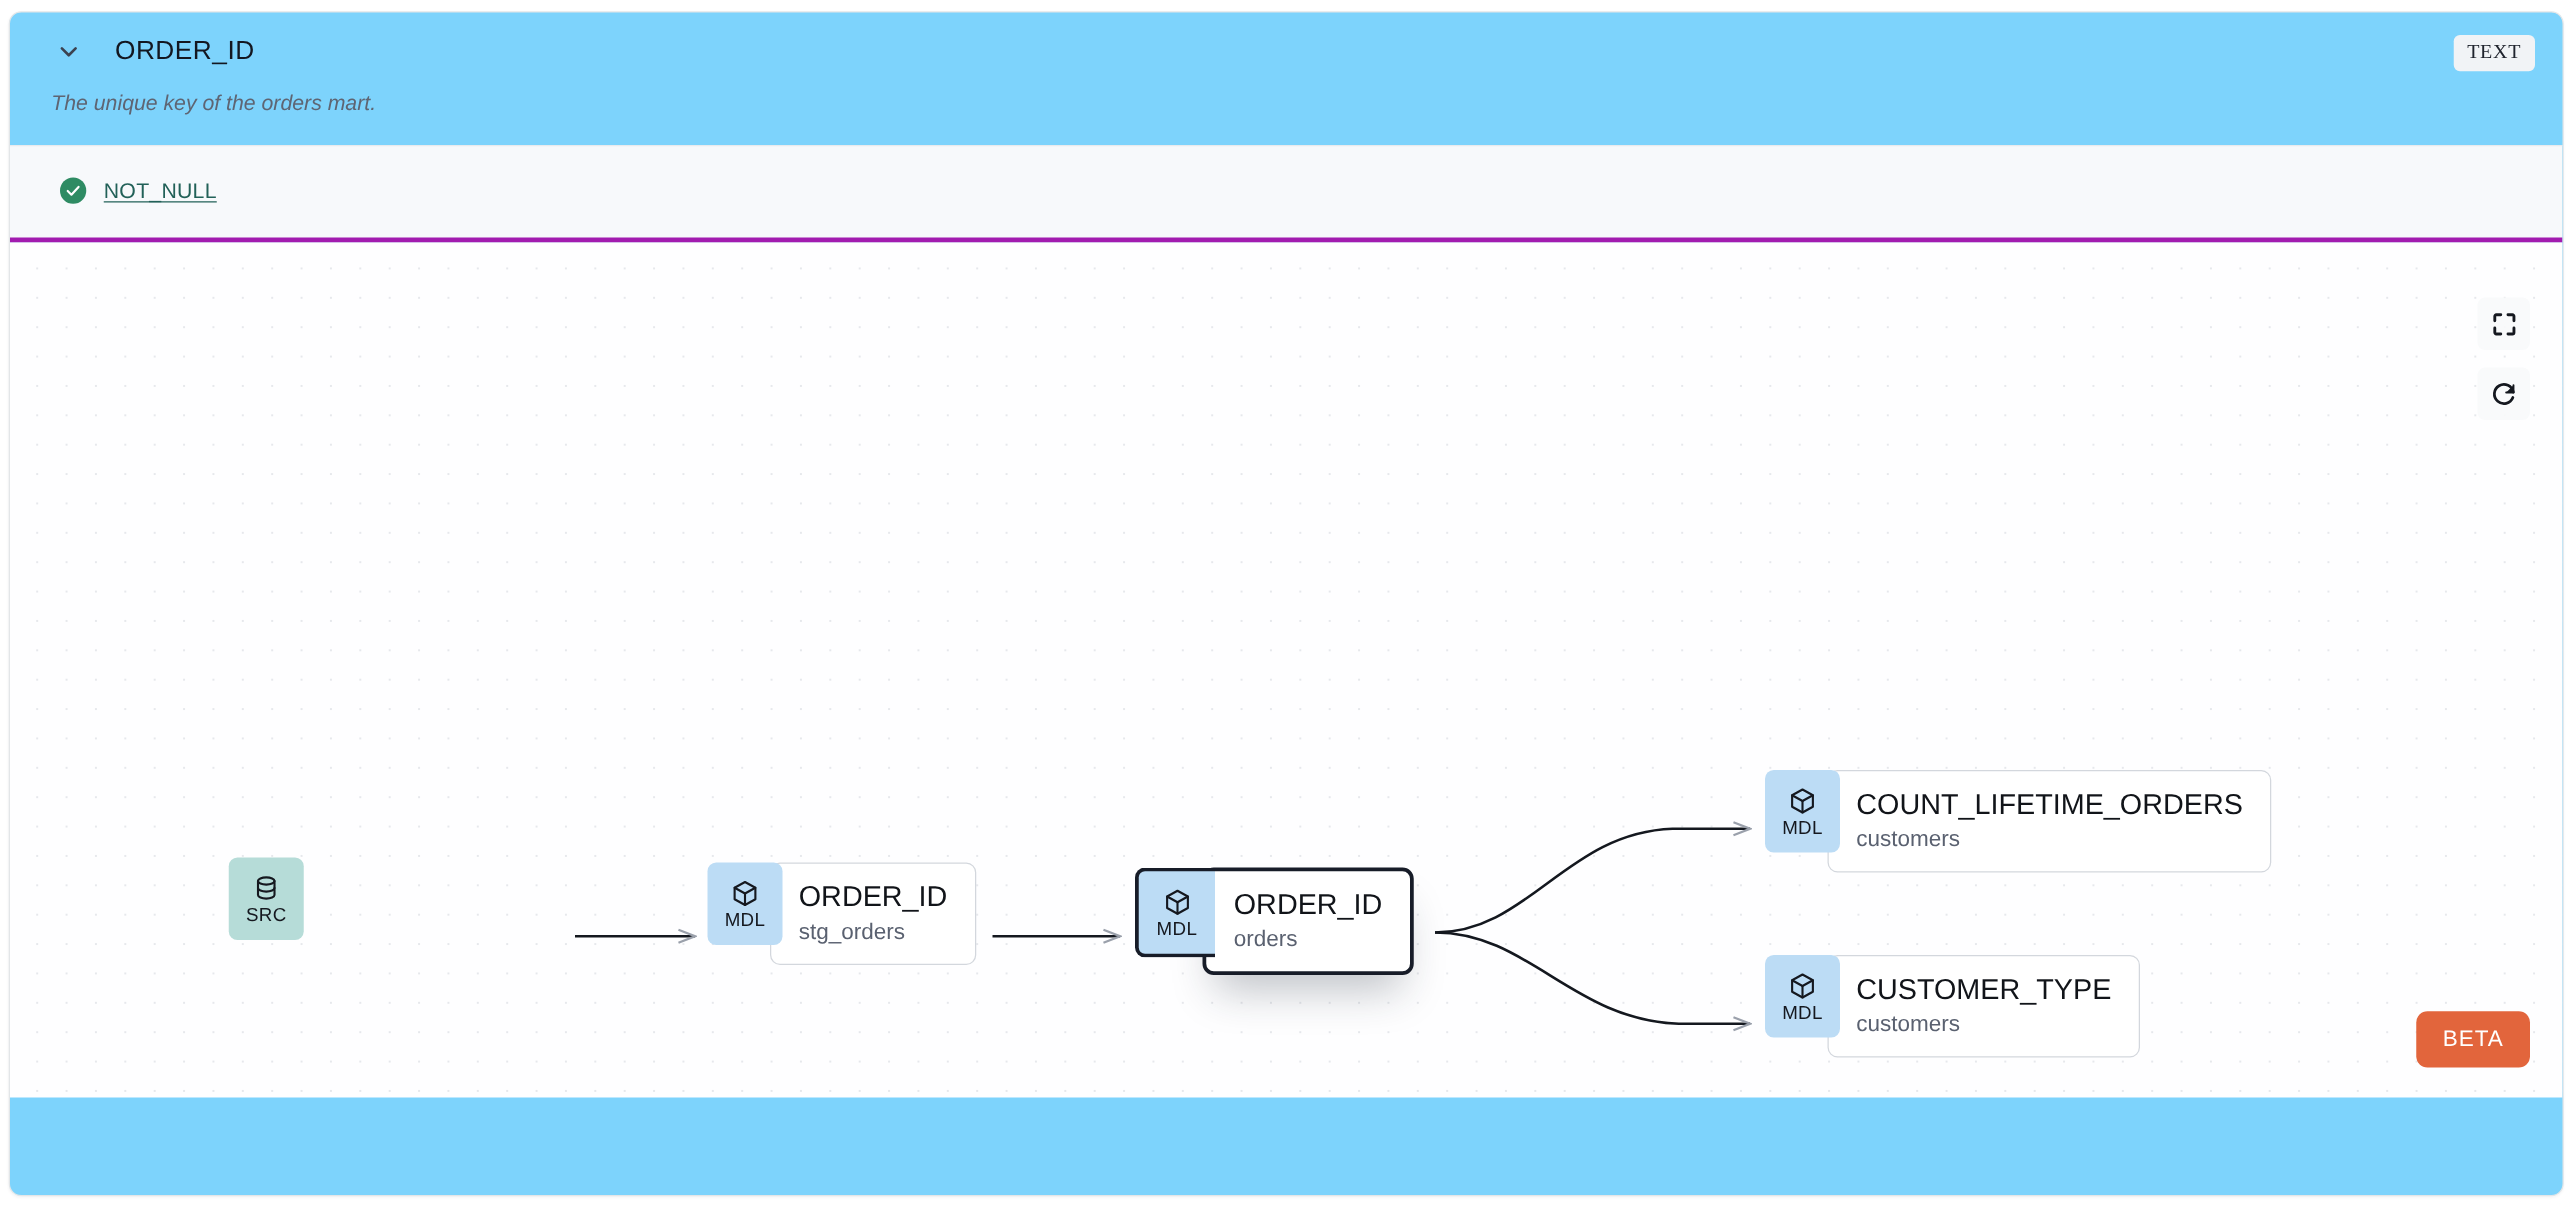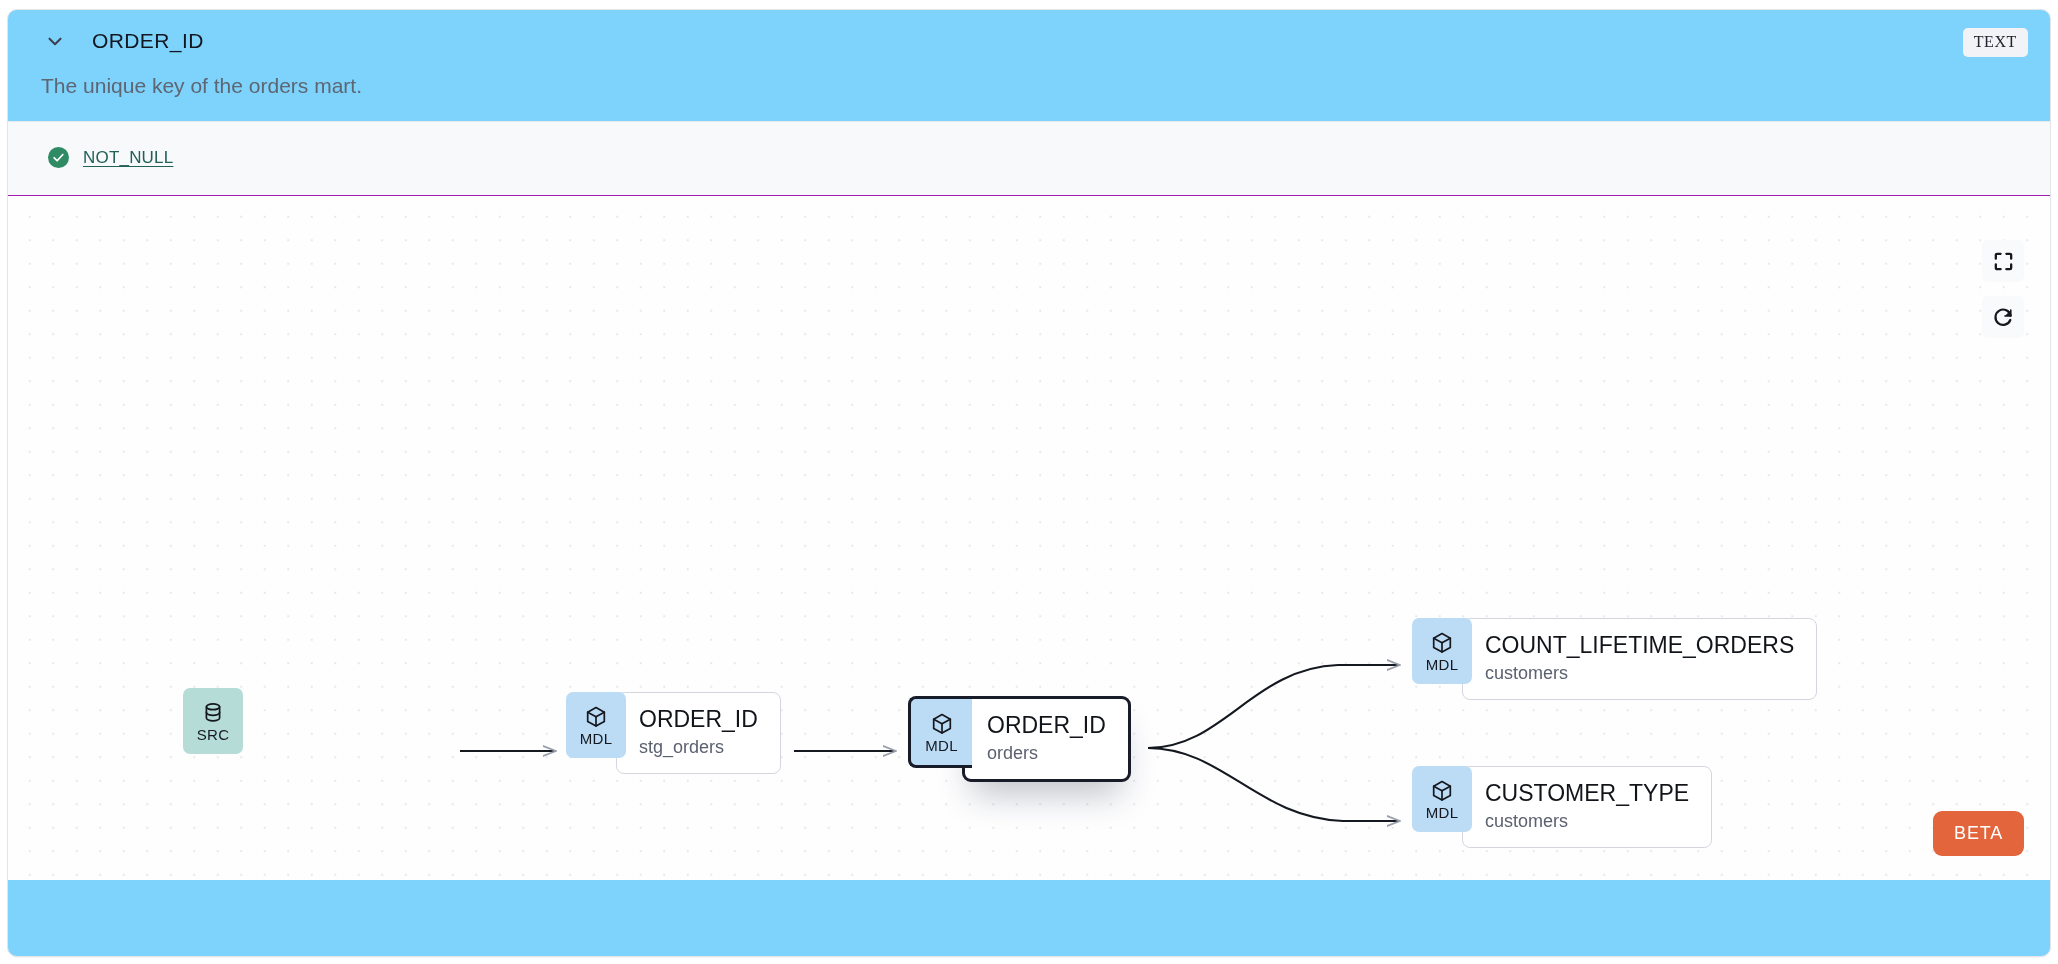--- a/index.html
+++ b/index.html
@@ -68,30 +68,31 @@
     letter-spacing: .6px;
     padding: 5px 11px 6px;
     border-radius: 5px;
     white-space: nowrap;
     font-family: Liberation Serif, serif;
   }
 
   
   .description {
     padding: 0 32px 22px 33px;
-    font-size: 21px;
+    font-size: 17px;
     color: #5e6573;
     line-height: 1.3;
+    font-style: italic;
   }
 
   
   .tests {
     background: #f7f9fb;
     border-top: 1px solid #e8ebee;
-    border-bottom: 1px solid #a21caf;
+    border-bottom: 4px solid #a21caf;
     padding: 17px 0 19px 0;
   }
   .test-row {
     display: flex;
     align-items: center;
     padding: 8px 0 8px 40px;
     gap: 14px;
   }
   .check-icon {
     width: 21px; height: 21px;

